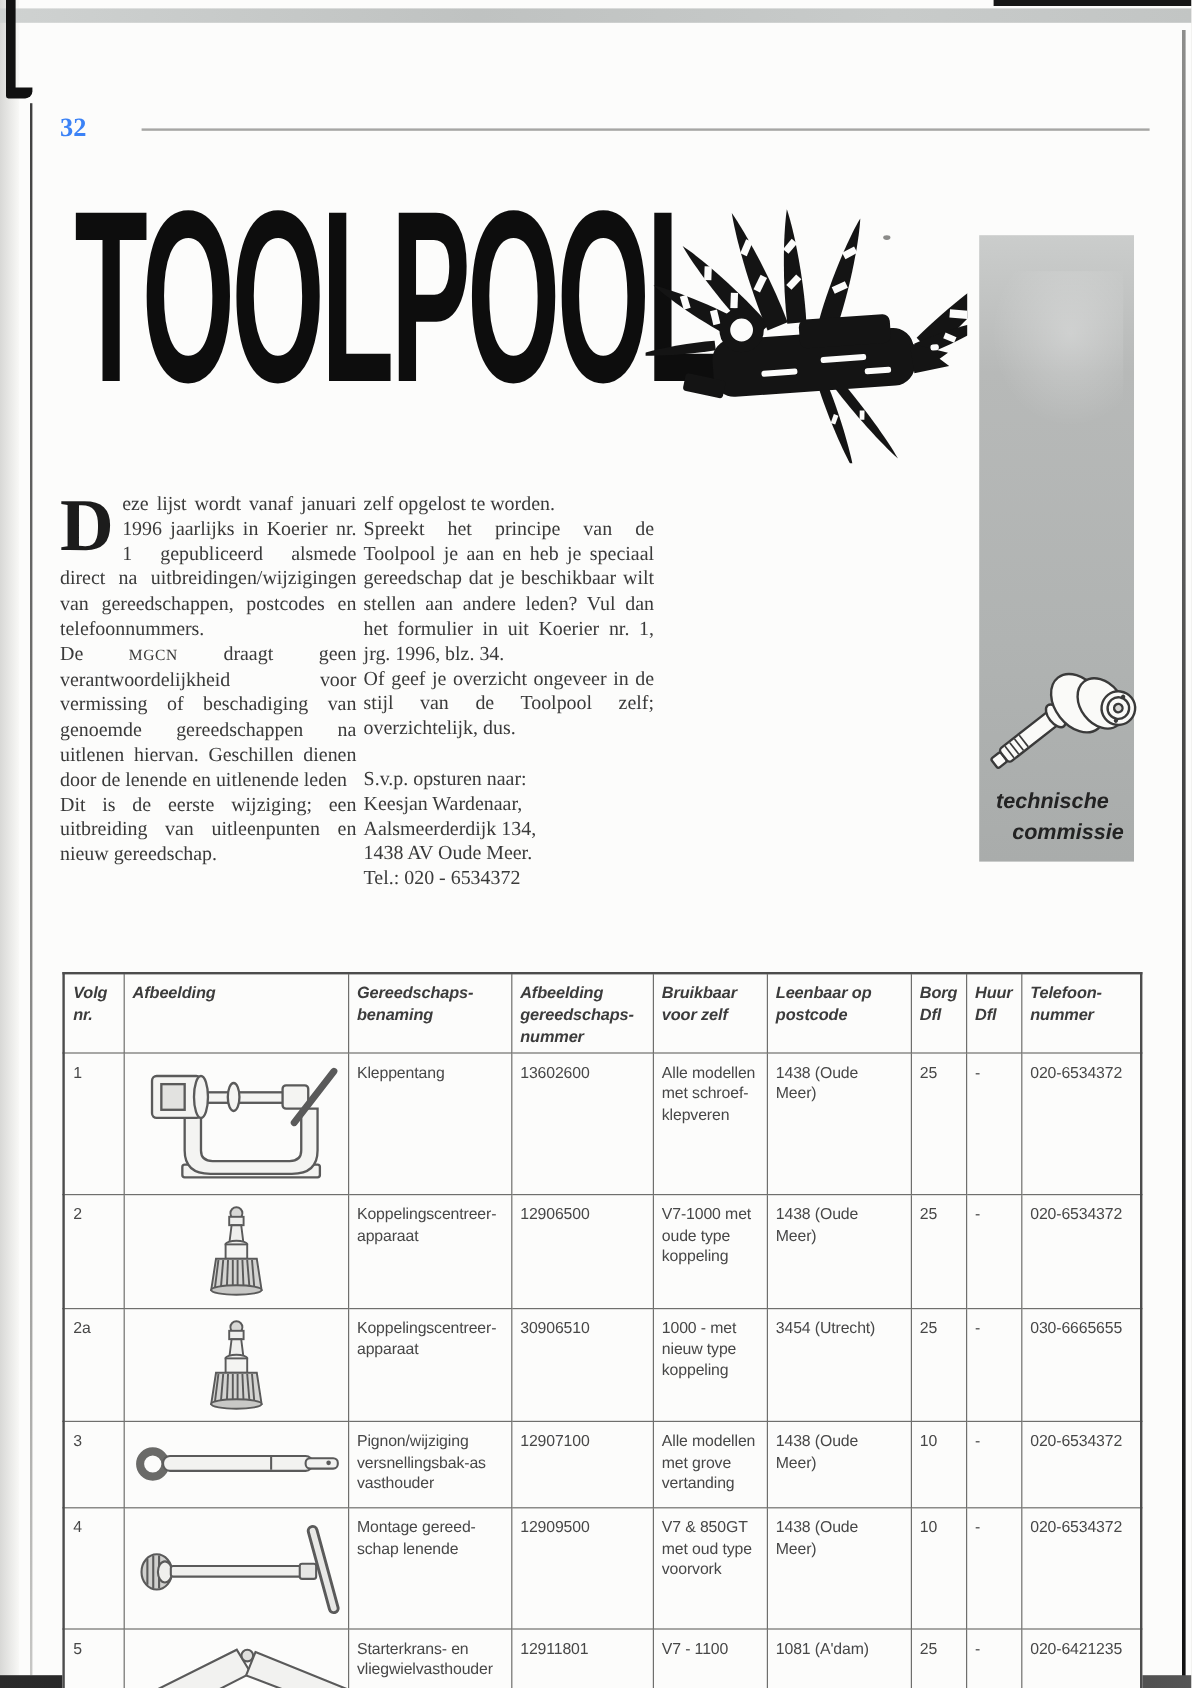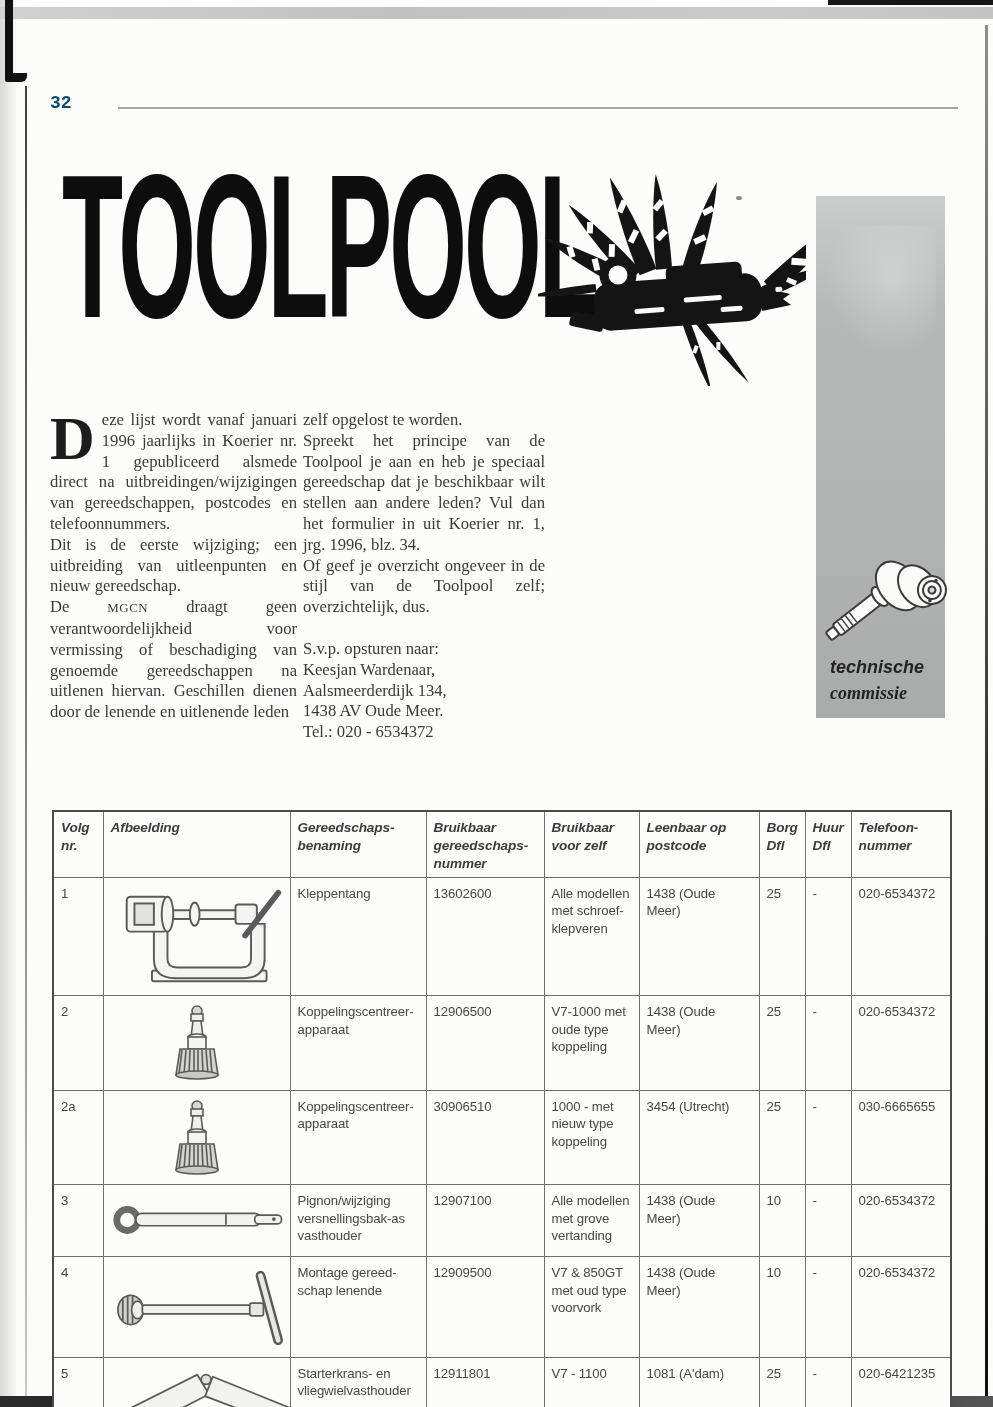--- a/index.html
+++ b/index.html
@@ -13,22 +13,22 @@
   .top-right-line{position:absolute;left:828px;top:0;width:165px;height:5px;background:#161616;}
   .left-thick{position:absolute;left:5px;top:0;width:8px;height:78px;background:#111;}
   .left-nub{position:absolute;left:5px;top:73px;width:22px;height:9px;background:#111;border-radius:0 0 6px 2px;}
   .frame-left{position:absolute;left:25px;top:86px;width:2px;height:1310px;
      background:linear-gradient(180deg,#3f3f3f,#9a9a98 70%,#c7c7c5);}
   .frame-right{position:absolute;left:985px;top:25px;width:3px;height:1382px;
      background:linear-gradient(180deg,#8e8e8c,#343434 55%,#101010);}
   .bottom-band{position:absolute;left:0;top:1396px;width:993px;height:11px;
      background:linear-gradient(90deg,#2b2b2b,#1d1d1d 30%,#3a3a3a 75%,#555);}
   
-  .pagenum{position:absolute;left:50px;top:93px;font-family:Liberation Mono, monospace;
-     font-weight:bold;font-size:18px;color:#0c4a6e;}
+  .pagenum{position:absolute;left:50px;top:93px;font-family:Liberation Serif, serif;
+     font-weight:bold;font-size:22px;color:#3b82f6;}
   .head-rule{position:absolute;left:118px;top:107px;width:840px;height:2px;background:#a6a6a4;}
   
   .title{position:absolute;left:62px;top:155px;font-family:"Liberation Sans",sans-serif;
      font-weight:bold;font-size:98px;line-height:0.9;letter-spacing:-3px;color:#0d0d0d;
      transform:scale(1.02,2.08);transform-origin:left top;white-space:nowrap;}
   .knife{position:absolute;left:538px;top:158px;}
   .speck{position:absolute;left:736px;top:196px;width:6px;height:4px;background:#8b8b89;border-radius:50%;}
   
   .article{position:absolute;left:50px;top:410px;width:500px;}
   .col{position:absolute;top:0;width:247px;font-size:16.6px;line-height:20.8px;text-align:justify;}
@@ -42,21 +42,21 @@
   .address div{line-height:20.8px;}
   
   .badge{position:absolute;left:816px;top:196px;width:129px;height:522px;
      background:linear-gradient(180deg,#cbcdcc 0%,#b7b9b8 22%,#b0b3b2 65%,#a9acab 100%);}
   .badge-bleed{position:absolute;left:10px;top:30px;width:110px;height:130px;
      background:radial-gradient(ellipse at 60% 40%,rgba(255,255,255,0.28),rgba(255,255,255,0) 70%);}
   .badge-art{position:absolute;left:0px;top:335px;}
   .badge-text{position:absolute;left:14px;top:458px;width:120px;
      font-family:"Liberation Sans",sans-serif;font-weight:bold;font-style:italic;
      font-size:18px;color:#232323;line-height:26px;}
-  .badge-text .l2{text-align:left;font-family:Liberation Serif, serif;}
+  .badge-text .l2{text-align:center;}
   
   table.tools{position:absolute;left:52px;top:810px;width:898px;border-collapse:collapse;
      font-family:"Liberation Sans",sans-serif;font-size:13.2px;color:#474747;
      border:2px solid #4c4c4c;table-layout:fixed;background:#fcfcfb;}
   table.tools th,table.tools td{border:1px solid #6f6f6d;vertical-align:top;
      padding:7px 6px 4px 7px;text-align:left;font-weight:normal;letter-spacing:-0.1px;line-height:1.32;}
   table.tools th{font-weight:bold;font-style:italic;font-size:13.6px;color:#3c3c3c;height:50px;}
   .imgcell{text-align:center !important;vertical-align:middle !important;}
   .r1 td{height:64px;} .r2 td{height:62px;} .r3 td{height:60px;margin-top:38px;}
   .r4 td{height:60px;} .r5 td{height:60px;} .r6 td{height:56px;}
@@ -149,22 +149,22 @@
         <rect x="146" y="140" width="38" height="5" rx="2"></rect>
         <rect x="182" y="152" width="22" height="5" rx="2"></rect>
         <rect x="238" y="136" width="7" height="5" rx="2"></rect>
       </g>
     </svg>
   </div>
 
   <div class="article">
     <div class="col left">
       <p><span class="dropcap">D</span><span>eze lijst wordt vanaf januari 1996 jaarlijks in Koerier nr. 1 gepubliceerd alsmede direct na uitbreidingen/wijzigingen van gereedschappen, postcodes en telefoonnummers.</span></p>
+      <p><span>De </span><span class="caps">MGCN</span><span> draagt geen verantwoordelijkheid voor vermissing of beschadiging van genoemde gereedschappen na uitlenen hiervan. Geschillen dienen door de lenende en uitlenende leden</span></p>
       <p>Dit is de eerste wijziging; een uitbreiding van uitleenpunten en nieuw gereedschap.</p>
-      <p><span>De </span><span class="caps">MGCN</span><span> draagt geen verantwoordelijkheid voor vermissing of beschadiging van genoemde gereedschappen na uitlenen hiervan. Geschillen dienen door de lenende en uitlenende leden</span></p>
     </div>
     <div class="col right">
       <p>zelf opgelost te worden.</p>
       <p>Spreekt het principe van de Toolpool je aan en heb je speciaal gereedschap dat je beschikbaar wilt stellen aan andere leden? Vul dan het formulier in uit Koerier nr. 1, jrg. 1996, blz. 34.</p>
       <p>Of geef je overzicht ongeveer in de stijl van de Toolpool zelf; overzichtelijk, dus.</p>
       <div class="address">
         <div>S.v.p. opsturen naar:</div>
         <div>Keesjan Wardenaar,</div>
         <div>Aalsmeerderdijk 134,</div>
         <div>1438 AV Oude Meer.</div>
@@ -211,21 +211,21 @@
         <col style="width:120px">
       <col style="width:46px">
         <col style="width:46px">
         <col style="width:100px">
     </colgroup>
     <tbody>
         <tr>
       <th>Volg nr.</th>
       <th>Afbeelding</th>
       <th>Gereedschaps-benaming</th>
-      <th>Bruikbaar gereedschaps-nummer</th>
+      <th>Afbeelding gereedschaps-nummer</th>
       <th>Bruikbaar voor zelf</th>
       <th>Leenbaar op postcode</th>
       <th>Borg Dfl</th>
       <th>Huur Dfl</th>
       <th>Telefoon-nummer</th>
     </tr>
 
     <tr class="r1">
       <td>1</td>
       <td class="imgcell">

